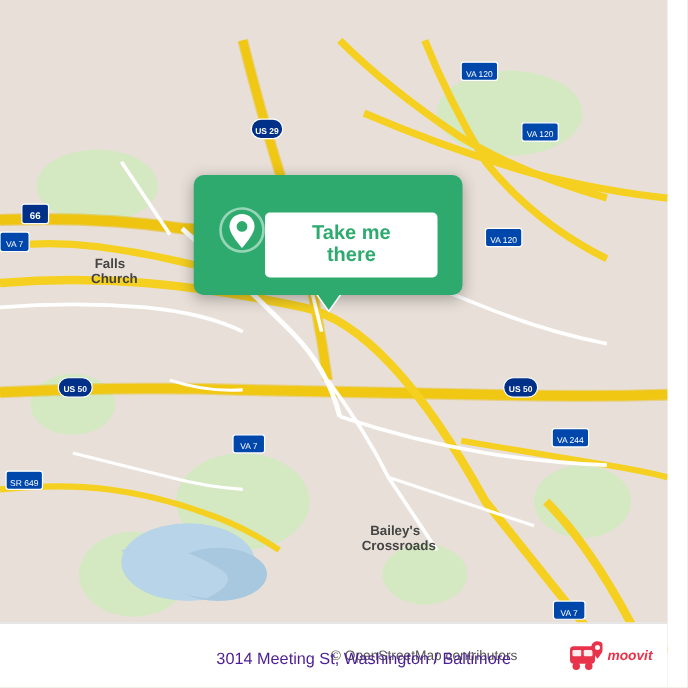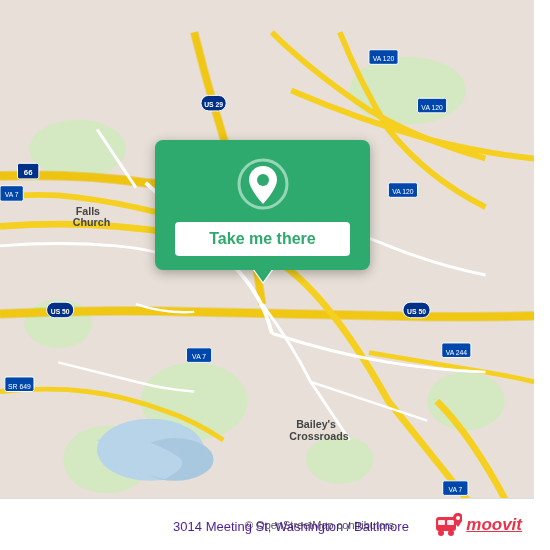--- a/index.html
+++ b/index.html
@@ -77,22 +77,21 @@
 
     
     #card-overlay {
       position: absolute;
       top: 140px;
       left: 155px;
       width: 215px;
       background: #2eaa6e;
       border-radius: 8px;
       display: flex;
-      flex-direction: column;
-      align-items: center;
+      align-items: flex-end;
       padding: 18px 20px 14px 20px;
       z-index: 5;
       box-shadow: 0 3px 12px rgba(0,0,0,0.3);
     }
 
     #location-pin-icon {
       width: 52px;
       height: 52px;
       margin-bottom: 12px;
     }
@@ -253,17 +252,17 @@
 
         <rect x="2" y="6" width="20" height="14" rx="3" fill="#e8334a"></rect>
         <circle cx="7" cy="22" r="3" fill="#e8334a"></circle>
         <circle cx="17" cy="22" r="3" fill="#e8334a"></circle>
         <rect x="4" y="9" width="7" height="5" rx="1" fill="white" opacity="0.9"></rect>
         <rect x="13" y="9" width="7" height="5" rx="1" fill="white" opacity="0.9"></rect>
 
         <path d="M24 2 C21 2 19 4 19 7 C19 10 24 16 24 16 C24 16 29 10 29 7 C29 4 27 2 24 2z" fill="#e8334a"></path>
         <circle cx="24" cy="7" r="2" fill="white"></circle>
       </svg>
-      <span style="font-size:17px;font-weight:bold;color:#e8334a;font-style:italic;text-decoration:underline;">moovit</span>
+      <span style="font-size:11px;font-weight:bold;color:#e8334a;font-style:italic;">moovit</span>
     </div>
   </div>
 
 </div>
 
 </body></html>

